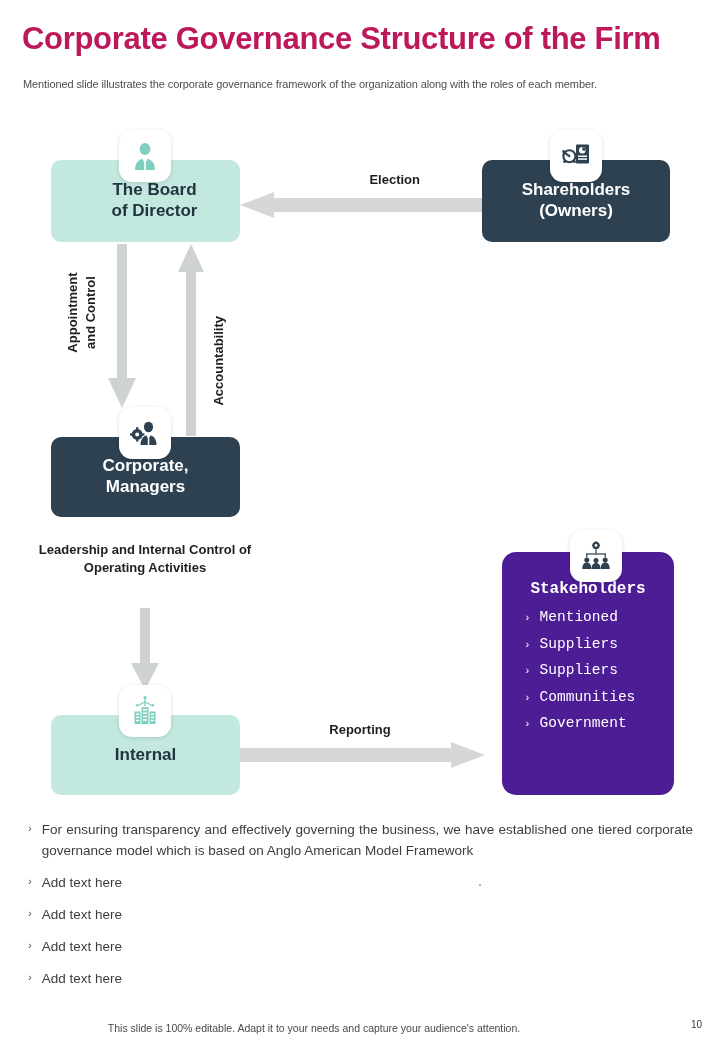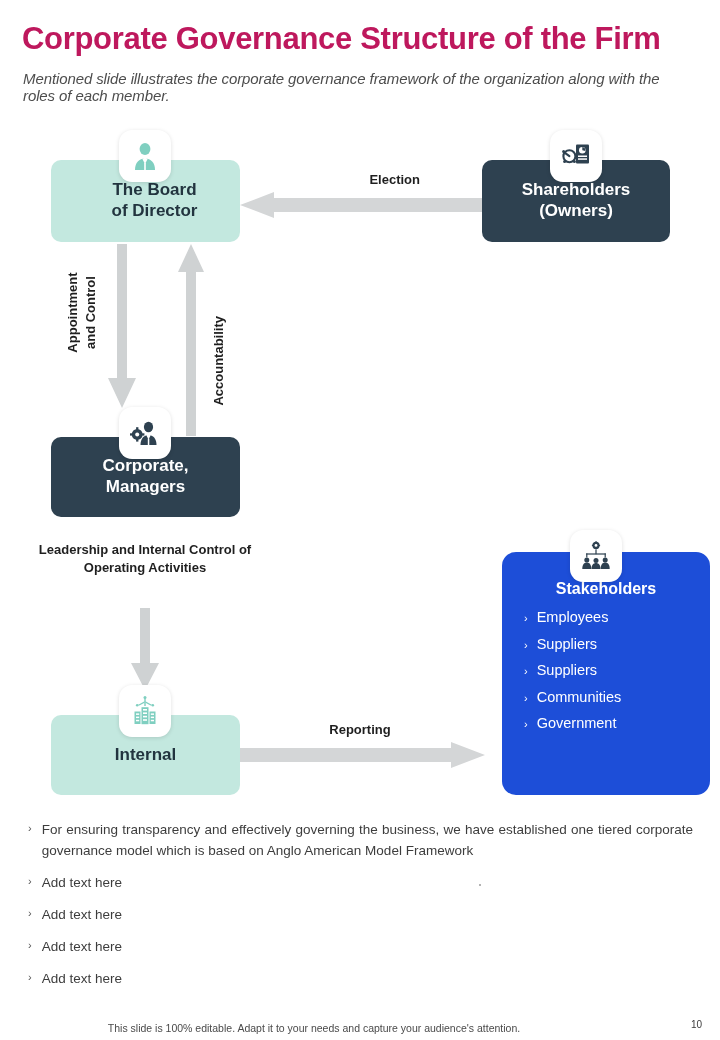--- a/index.html
+++ b/index.html
@@ -24,26 +24,25 @@
     width: 680px;
     font-size: 31px;
     font-weight: bold;
     color: #be185d;
     letter-spacing: -0.3px;
     line-height: 1.1;
   }
   .slide-subtitle {
     position: absolute;
     left: 23px;
-    top: 70px;
+    top: 78px;
     width: 670px;
-    font-size: 15px;
+    font-size: 11px;
     color: #4d4d4d;
     letter-spacing: -0.1px;
-    font-style: italic;
   }
 
   
   .node {
     position: absolute;
     border-radius: 10px;
     box-sizing: border-box;
     display: flex;
     flex-direction: column;
     align-items: center;
@@ -93,26 +92,27 @@
     transform-origin: 50% 50%;
     white-space: pre-line;
   }
   .caption.rot-left  { transform: rotate(-90deg); }
 
   
   #stakeholders-panel {
     position: absolute;
     left: 502px;
     top: 552px;
-    width: 208px;
+    width: 172px;
     height: 243px;
-    background: #1d4ed8;
+    background: #4c1d95;
     border-radius: 14px;
     box-sizing: border-box;
     padding: 28px 0 0 0;
+    font-family: Liberation Mono, monospace;
   }
   #stakeholders-title {
     color: #ffffff;
     font-size: 16px;
     font-weight: bold;
     text-align: center;
     margin-bottom: 12px;
   }
   .stk-list { margin: 0; padding: 0 0 0 22px; list-style: none; }
   .stk-item {
@@ -331,21 +331,21 @@
       <circle cx="25.2" cy="20" r="2.5"></circle>
       <path d="M20.7 29 C20.7 24.6 22.6 22.6 25.2 22.6 C27.8 22.6 29.7 24.6 29.7 29 Z"></path>
     </g>
   </svg>
 </div>
 <div id="stakeholders-panel">
   <div id="stakeholders-title">Stakeholders</div>
   <ul class="stk-list" id="stk-list">
       <li class="stk-item">
         <span class="stk-chev">›</span>
-        <span>Employees</span>
+        <span>Mentioned</span>
       </li>
       <li class="stk-item">
         <span class="stk-chev">›</span>
         <span>Suppliers</span>
       </li>
       <li class="stk-item">
         <span class="stk-chev">›</span>
         <span>Suppliers</span>
       </li>
       <li class="stk-item">

